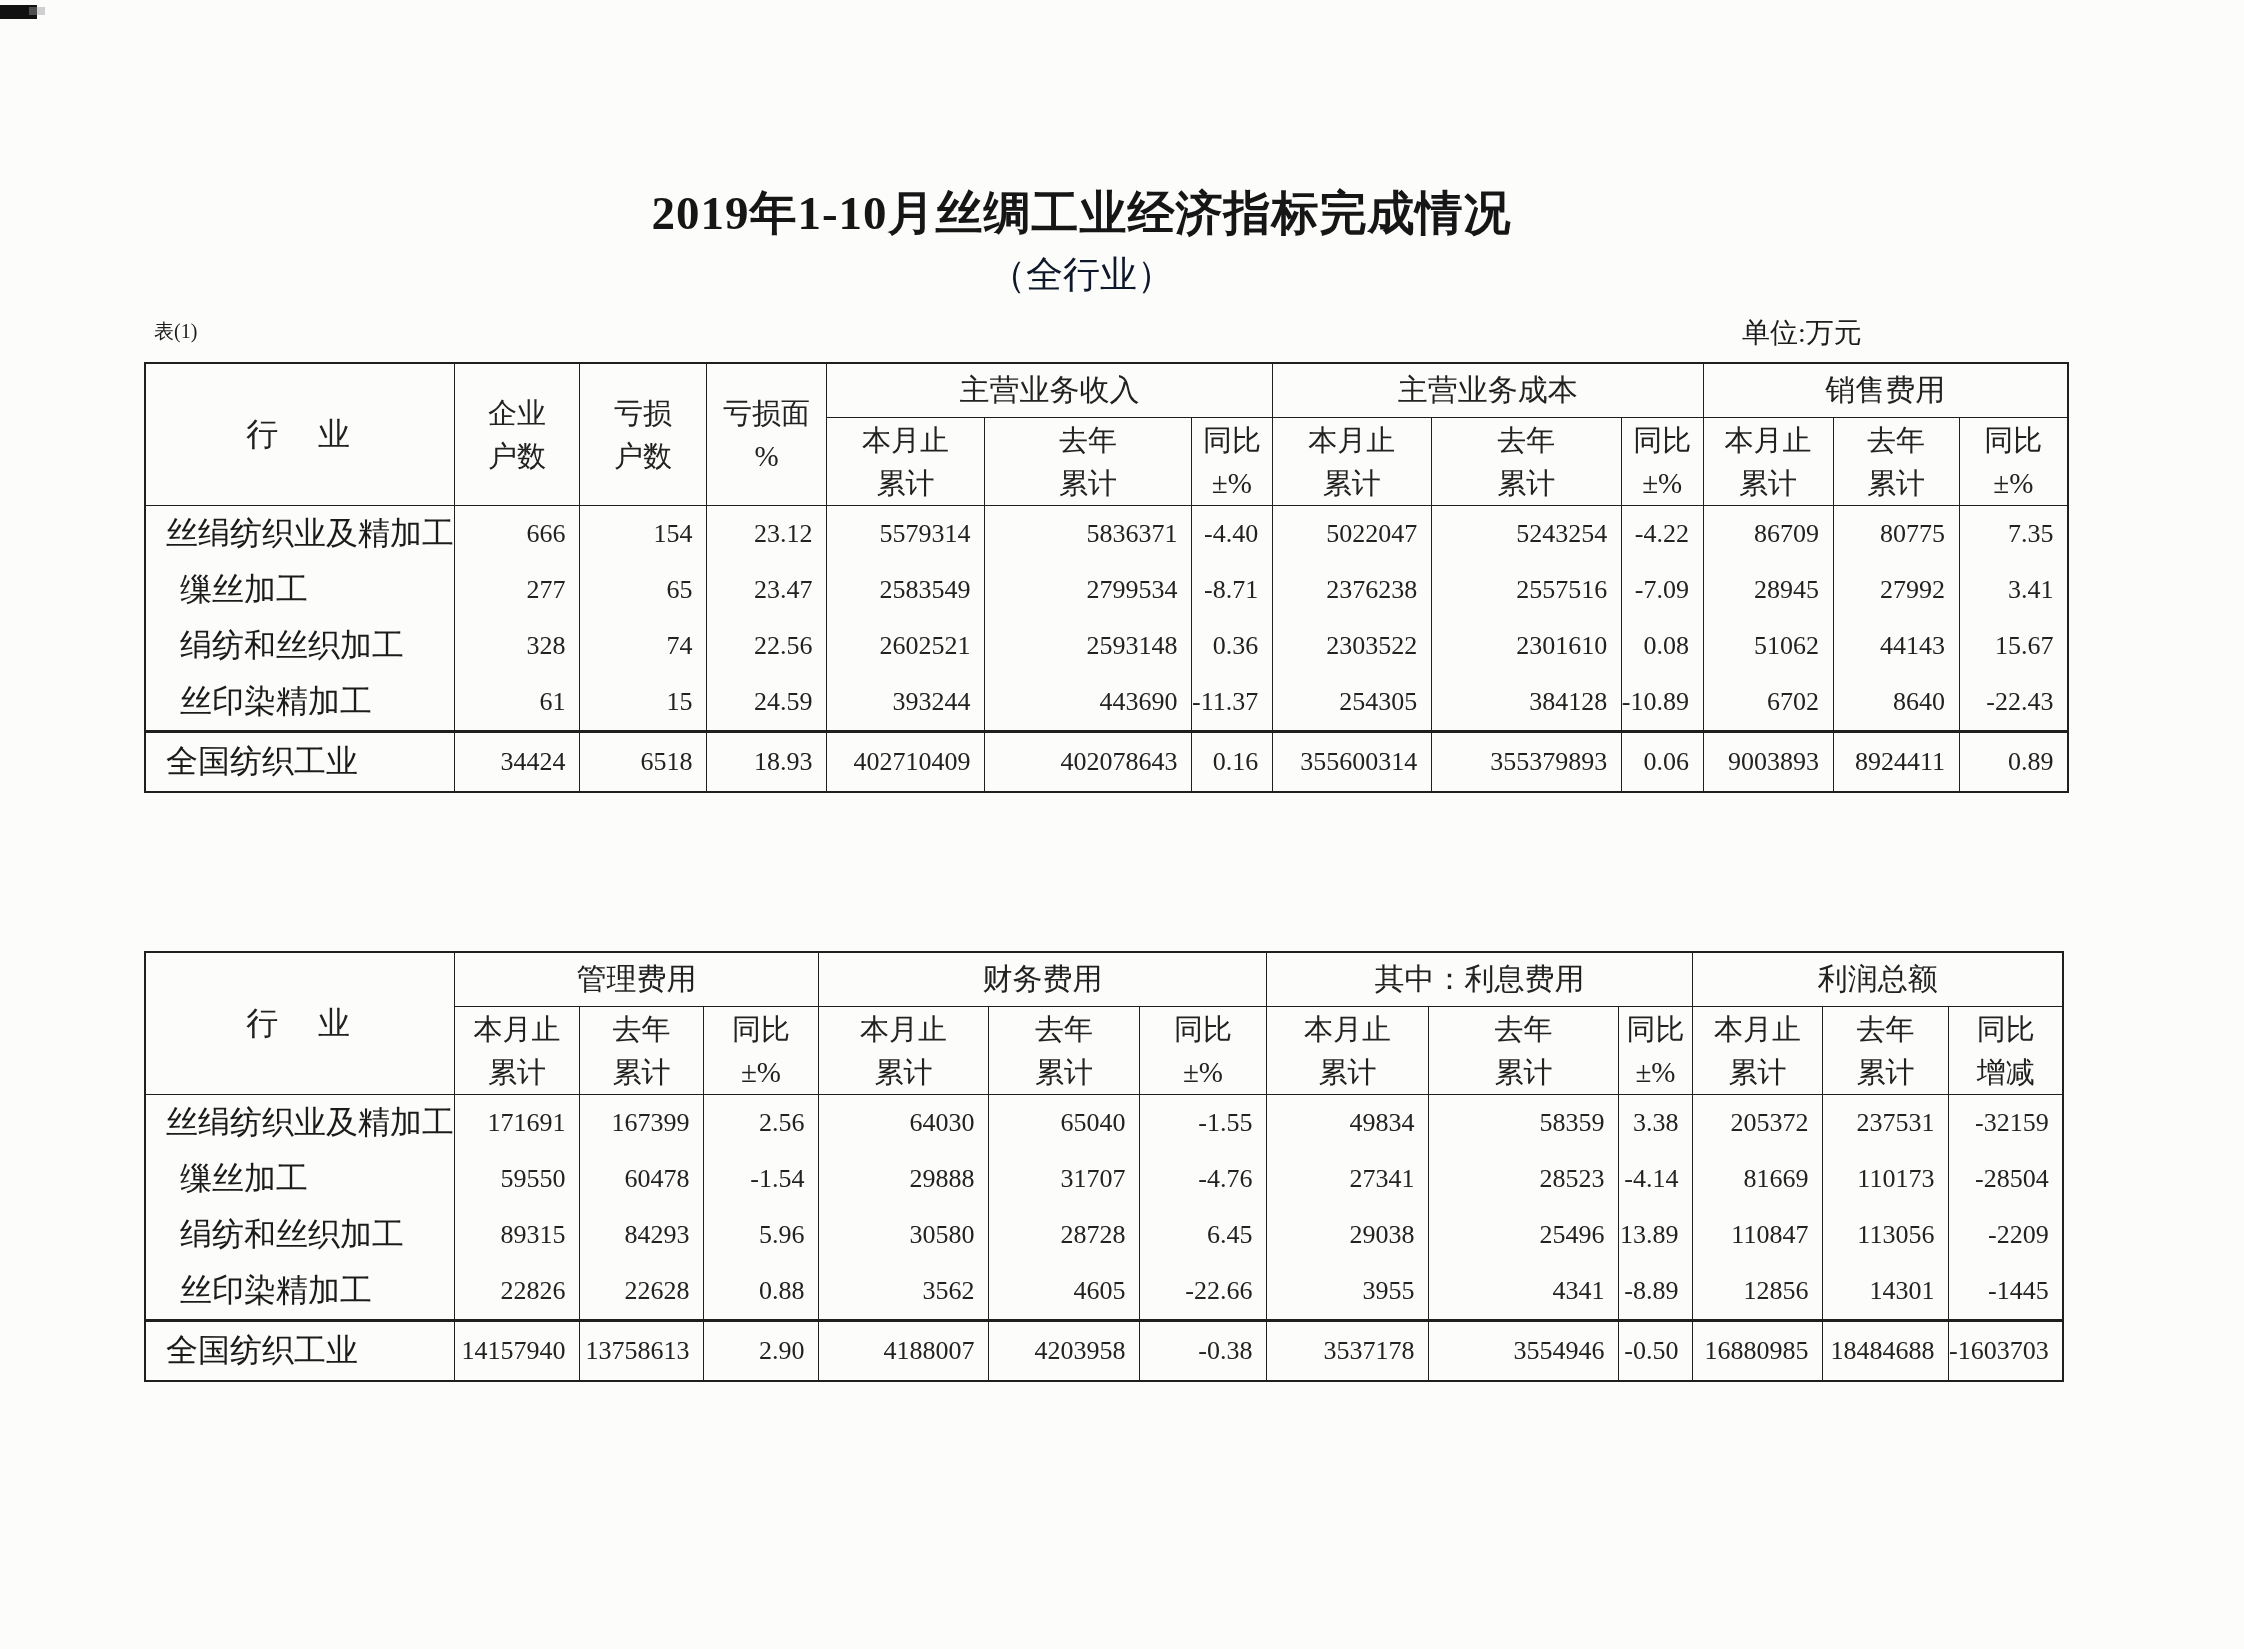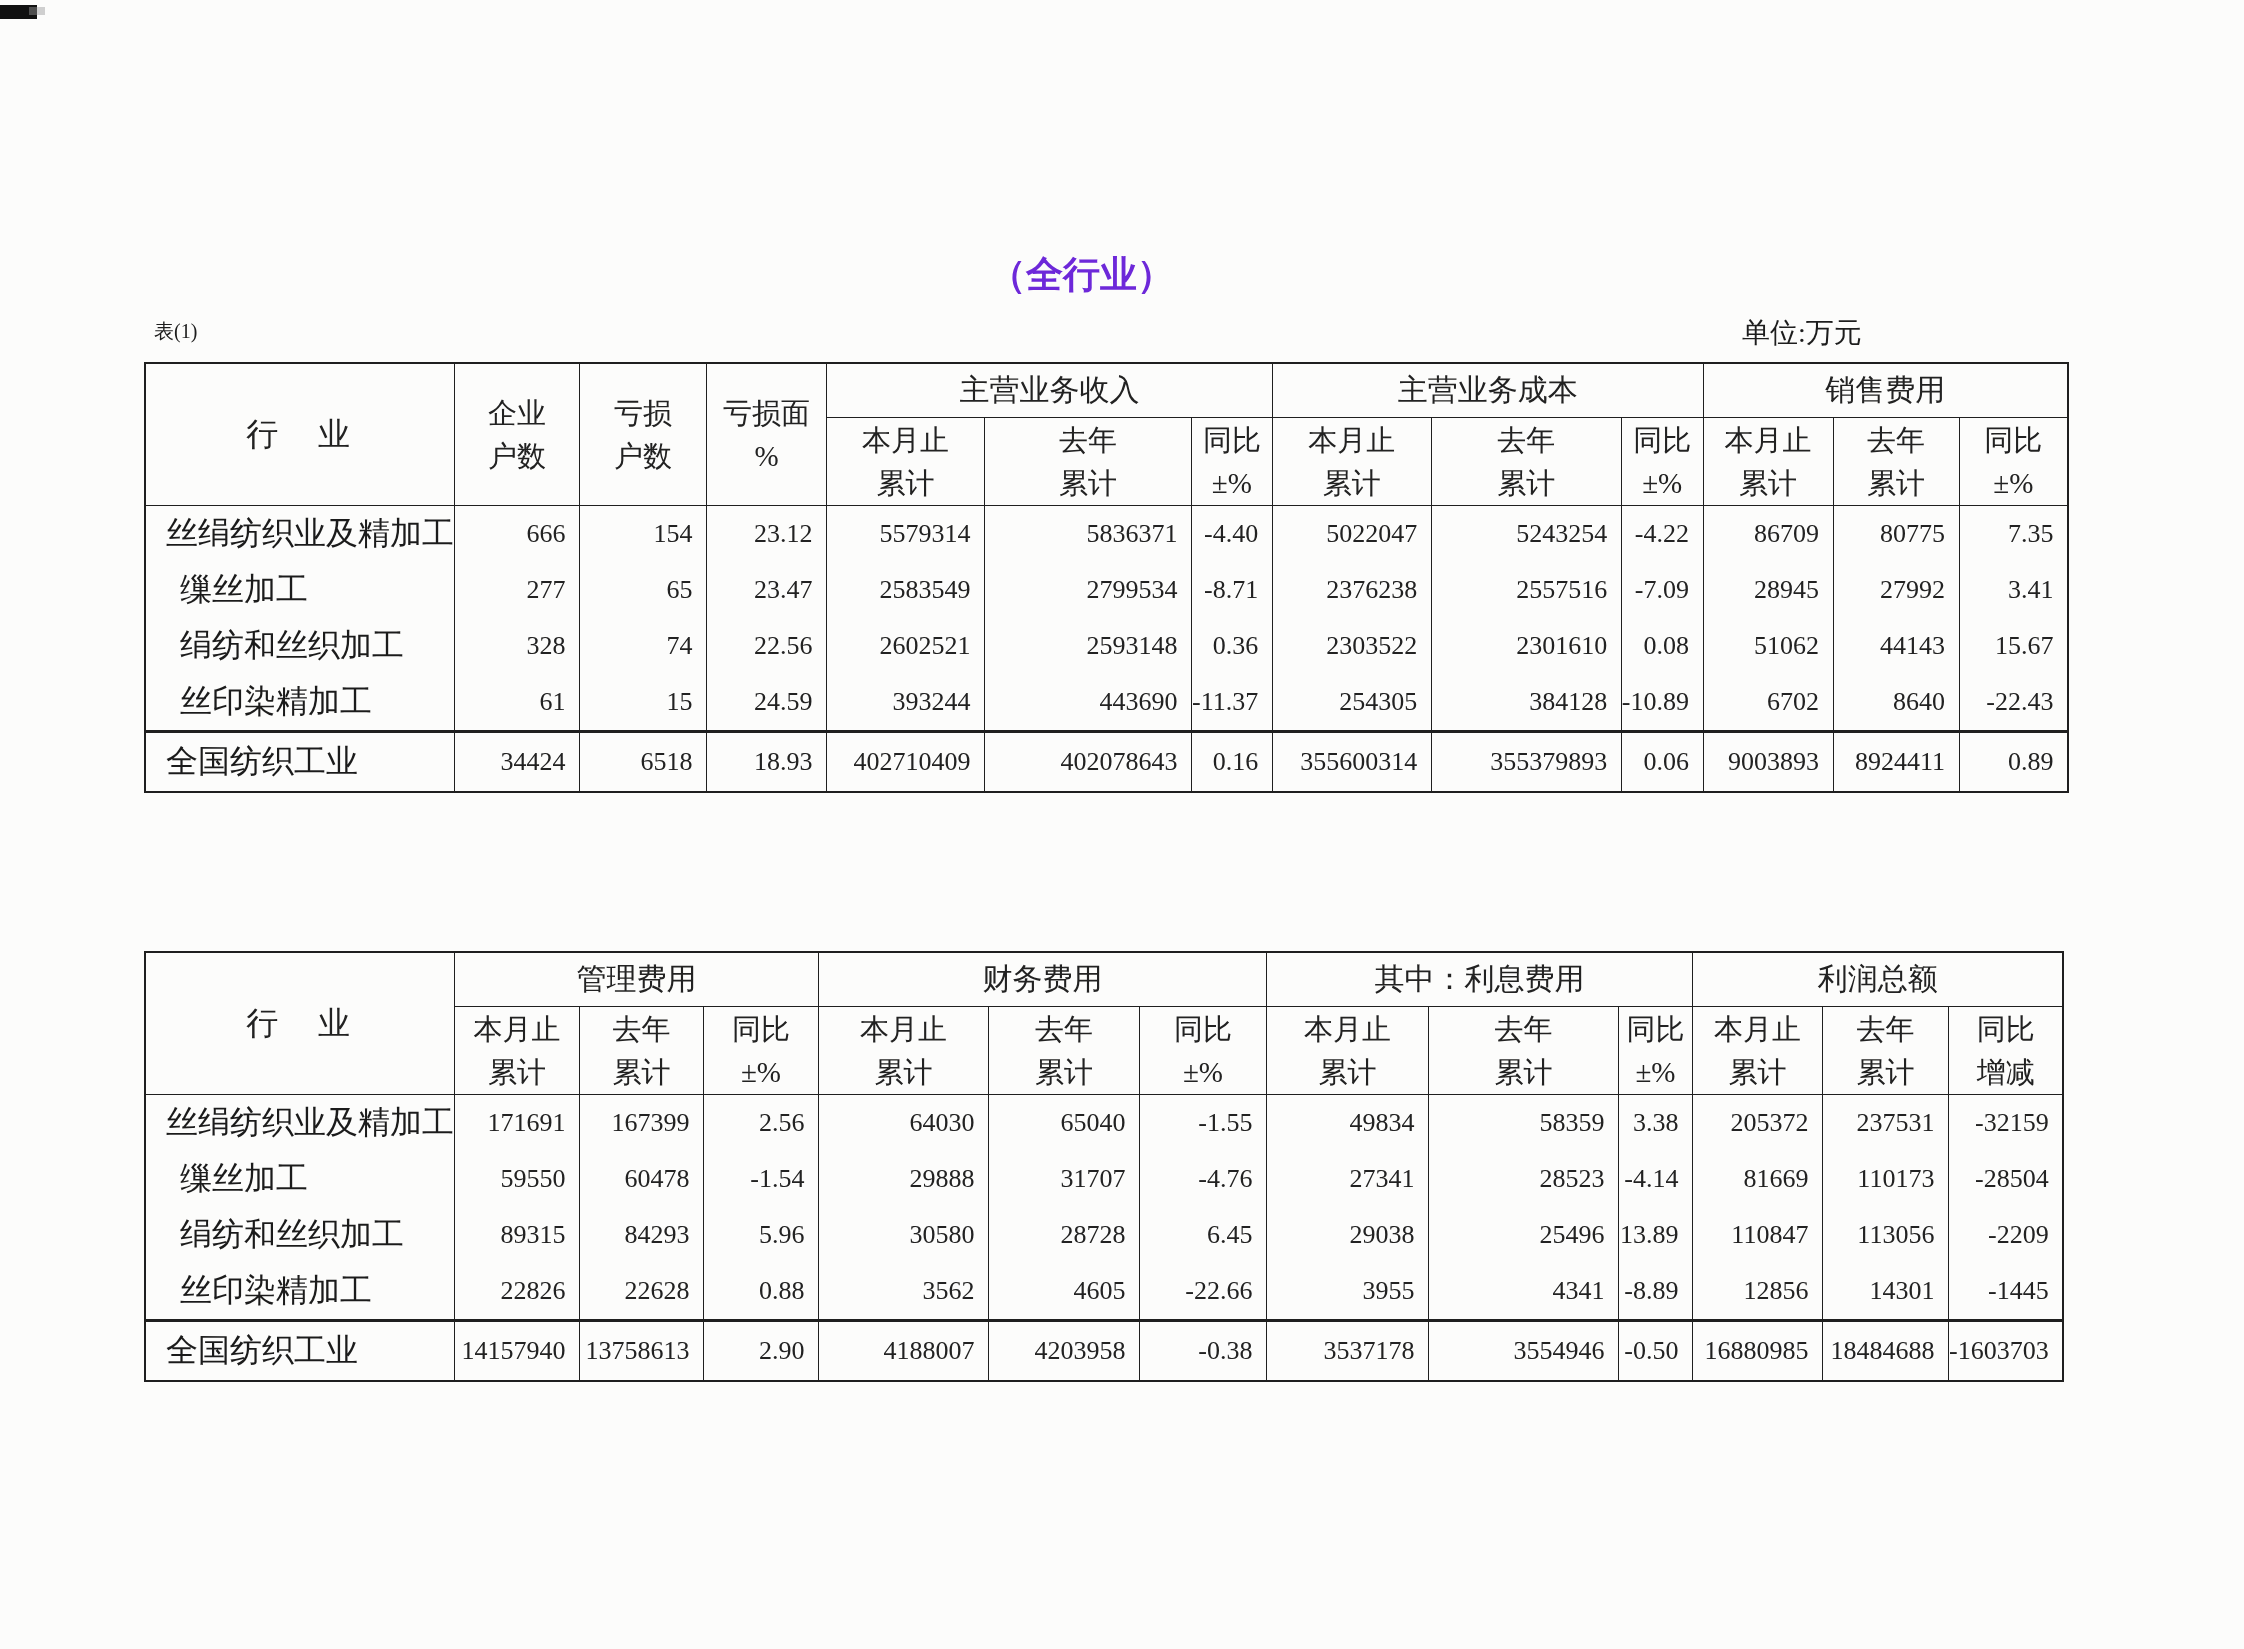--- a/index.html
+++ b/index.html
@@ -20,22 +20,22 @@
     background:#9a9a9a; opacity:.45;
   }
   .title {
     position:absolute; left:144px; top:182px; width:1875px;
     margin:0; text-align:center;
     font-size:47px; font-weight:bold; letter-spacing:1px;
     color:#161616;
   }
   .subtitle {
     position:absolute; left:144px; top:250px; width:1875px;
-    text-align:center; font-size:37px; font-weight:bold;
-    color:#6d28d9;
+    text-align:center; font-size:37px; font-weight:normal;
+    color:#0f172a;
   }
   .table-label { position:absolute; left:154px; top:318px; font-size:20px; }
   .unit-label  { position:absolute; left:1742px; top:314px; font-size:28px; }
 
   .tbl { position:absolute; left:144px; }
   .tbl1 { top:362px; }
   .tbl2 { top:951px; }
 
   table {
     border-collapse:collapse; table-layout:fixed;
@@ -65,20 +65,21 @@
   tbody td.lab { font-size:32px; padding-left:20px; color:#1b1b1b; }
   tbody td.lab.indent { padding-left:34px; }
   tbody tr.total td { border-top:3.9px solid #1f1f1f; height:58px; }
 </style>
 </head>
 <body>
 
 <div class="page">
   <div class="corner-mark"></div>
 
+  <h1 class="title">2019年1-10月丝绸工业经济指标完成情况</h1>
   <div class="subtitle">（全行业）</div>
   <div class="table-label">表(1)</div>
   <div class="unit-label">单位:万元</div>
 
   <div class="tbl tbl1">
       <table>
         <colgroup>
           <col style="width: 272px;">
           <col style="width: 125px;">
           <col style="width: 127px;">

